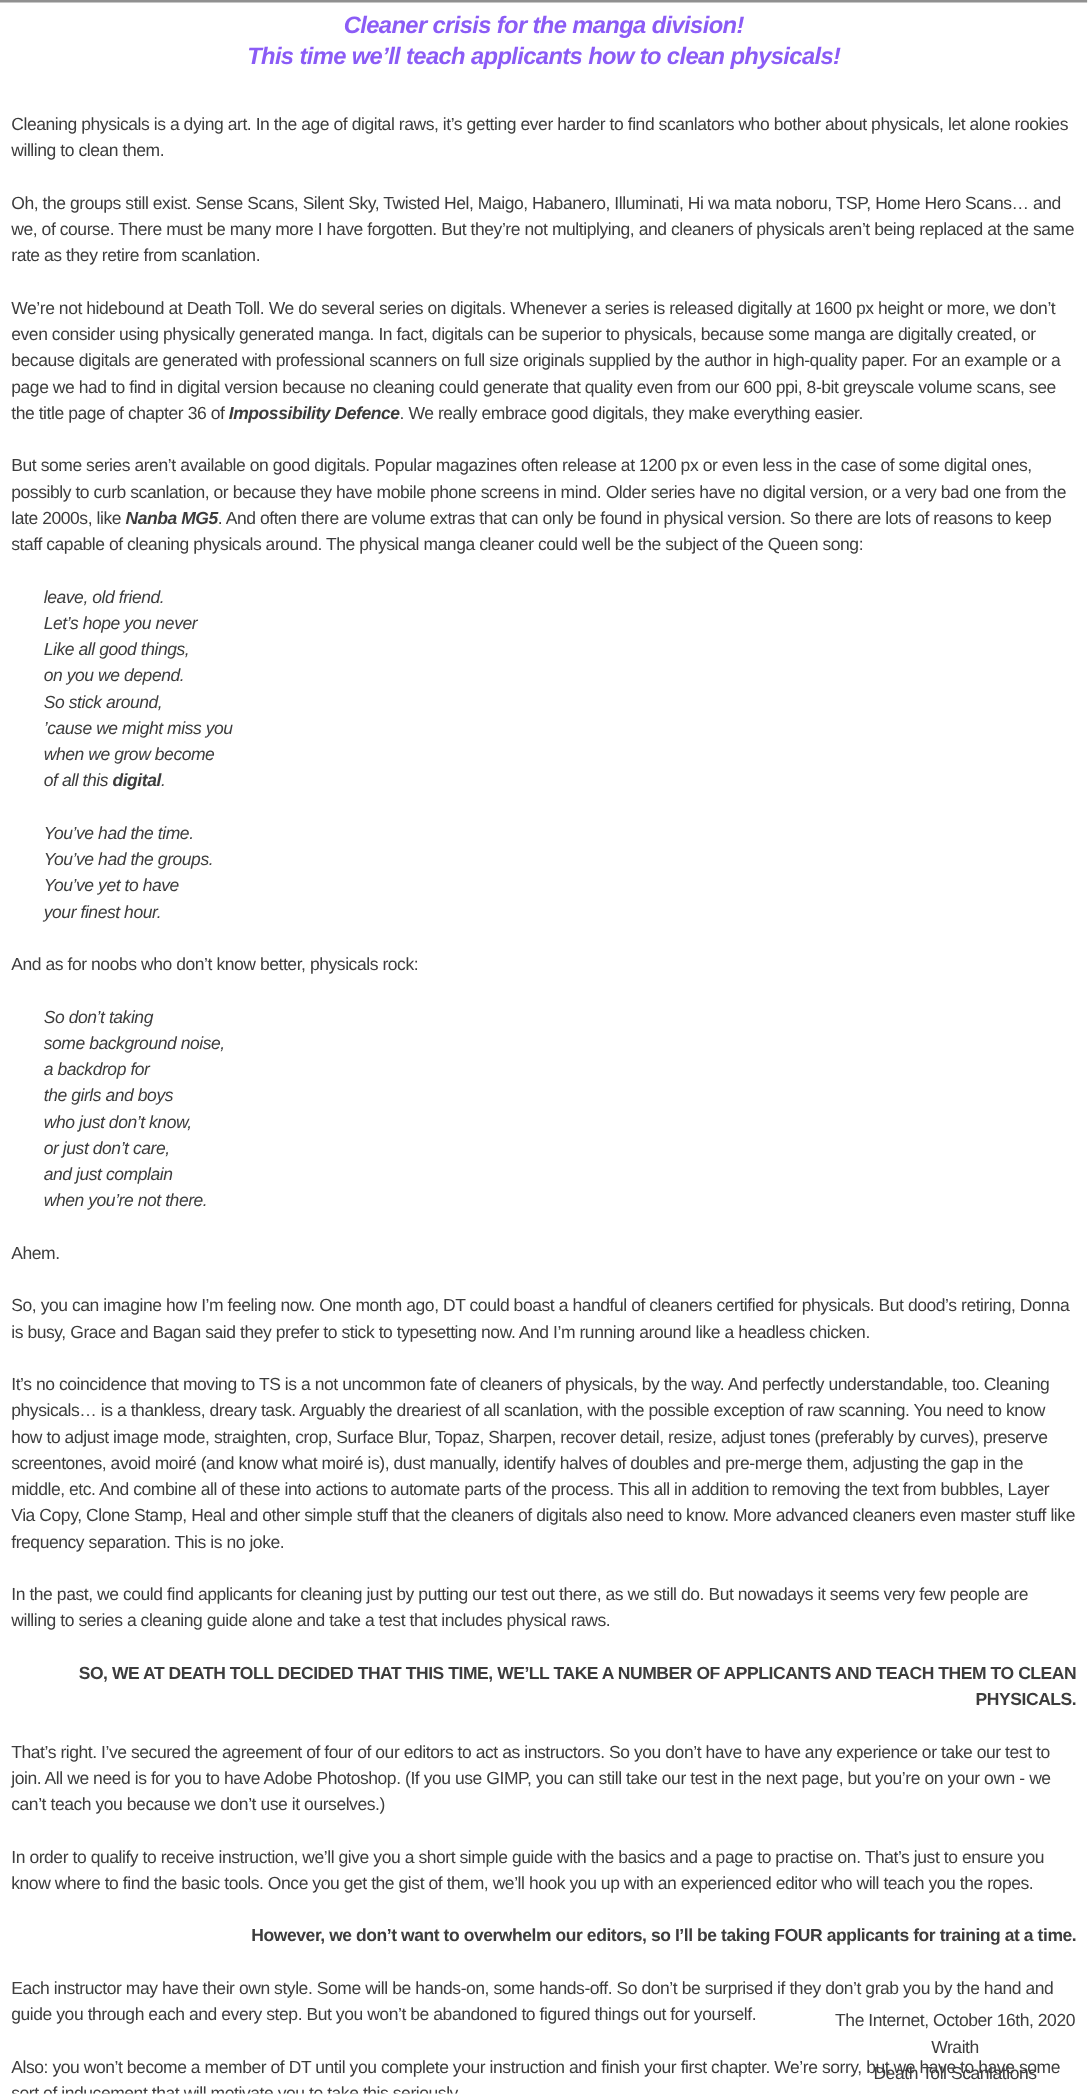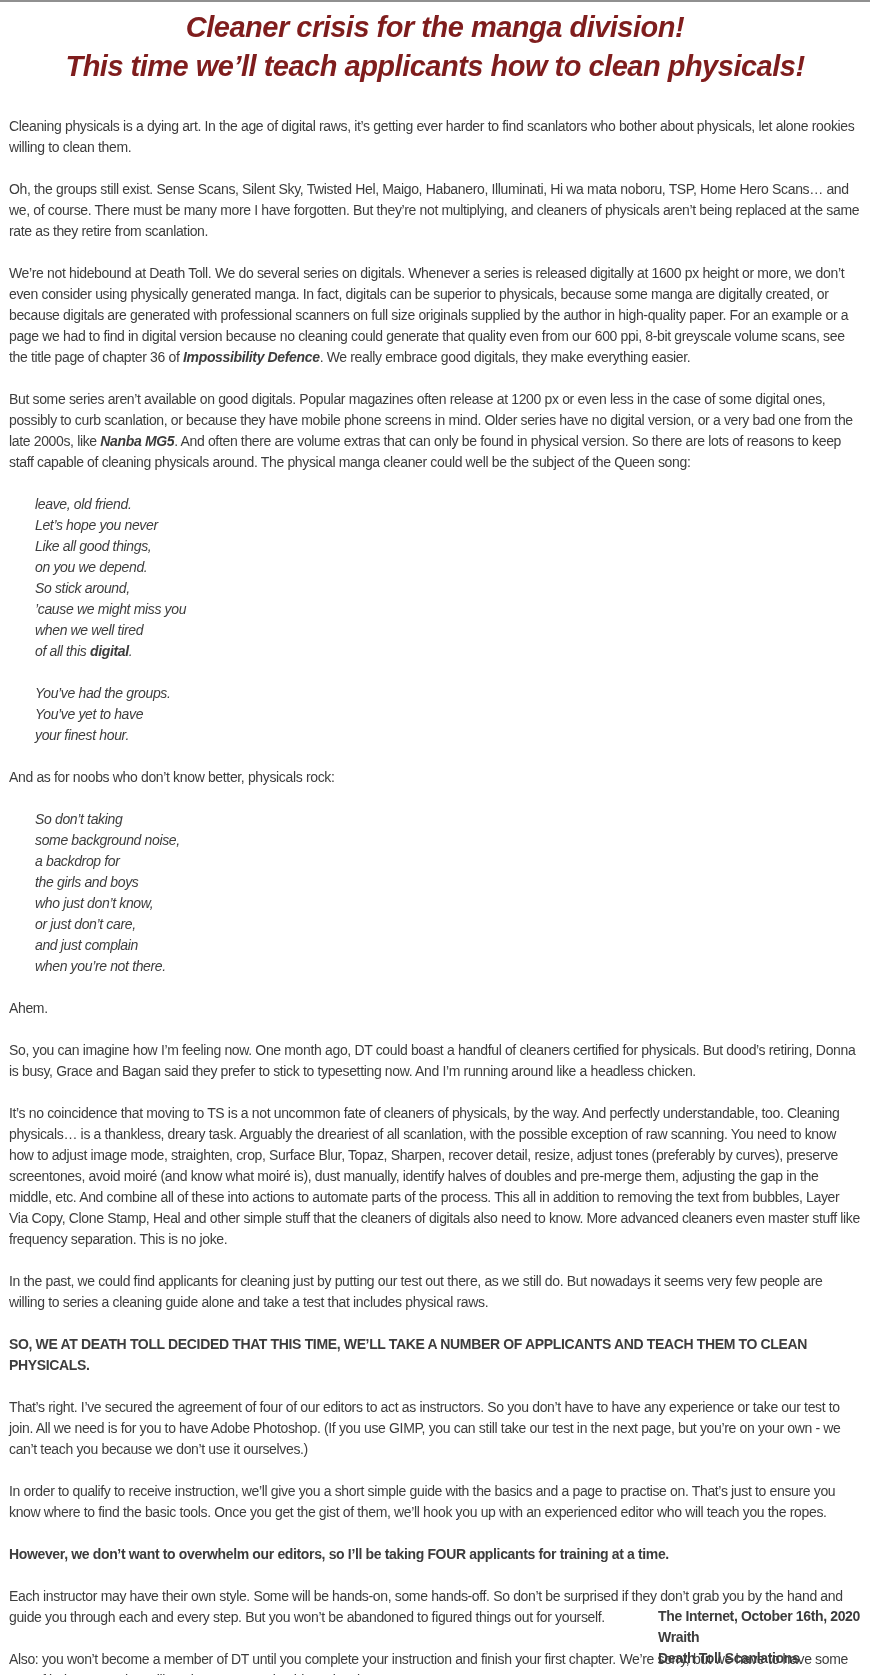--- a/index.html
+++ b/index.html
@@ -14,54 +14,53 @@
   .top-strip {
     height: 2px;
     background: #909090;
   }
   .title {
     margin: 6px 0 0 0;
     padding: 0 10px;
     text-align: center;
     font-weight: bold;
     font-style: italic;
-    font-size: 29px;
+    font-size: 19px;
     line-height: 1.34;
-    color: #7f1d1d;
+    color: #8b5cf6;
     letter-spacing: -0.5px;
   }
   .article {
     margin-top: 30px;
     padding: 0 9px;
     color: #3d3d3d;
     font-size: 14px;
     line-height: 21px;
     letter-spacing: -0.35px;
   }
   .para { margin: 0 0 21px 0; }
-  .para.bold { font-weight: bold; }
+  .para.bold { font-weight: bold; text-align: right; }
   .quote {
     font-style: italic;
     margin: 0 0 21px 0;
     padding-left: 26px;
   }
   .quote-line { line-height: 21px; }
   .quote-gap { height: 21px; }
   .seg-bi { font-weight: bold; font-style: italic; margin-top: 32px; }
   .seg-b { font-weight: bold; margin-top: 12px; }
   .signature {
     position: absolute;
     right: 10px;
     bottom: 6px;
-    text-align: left;
+    text-align: center;
     color: #3d3d3d;
     font-size: 14px;
     line-height: 21px;
     letter-spacing: -0.35px;
-    font-weight: bold;
   }
 </style>
 </head>
 <body>
 
 <div class="page">
   <div class="top-strip"></div>
 
   <h1 class="title">
     <span>Cleaner crisis for the manga division!</span><br>
@@ -73,23 +72,24 @@
       <p class="para"><span>Oh, the groups still exist. Sense Scans, Silent Sky, Twisted Hel, Maigo, Habanero, Illuminati, Hi wa mata noboru, TSP, Home Hero Scans… and we, of course. There must be many more I have forgotten. But they’re not multiplying, and cleaners of physicals aren’t being replaced at the same rate as they retire from scanlation.</span></p>
       <p class="para"><span>We’re not hidebound at Death Toll. We do several series on digitals. Whenever a series is released digitally at 1600 px height or more, we don’t even consider using physically generated manga. In fact, digitals can be superior to physicals, because some manga are digitally created, or because digitals are generated with professional scanners on full size originals supplied by the author in high-quality paper. For an example or a page we had to find in digital version because no cleaning could generate that quality even from our 600 ppi, 8-bit greyscale volume scans, see the title page of chapter 36 of </span><span class="seg-bi">Impossibility Defence</span><span>. We really embrace good digitals, they make everything easier.</span></p>
       <p class="para"><span>But some series aren’t available on good digitals. Popular magazines often release at 1200 px or even less in the case of some digital ones, possibly to curb scanlation, or because they have mobile phone screens in mind. Older series have no digital version, or a very bad one from the late 2000s, like </span><span class="seg-bi">Nanba MG5</span><span>. And often there are volume extras that can only be found in physical version. So there are lots of reasons to keep staff capable of cleaning physicals around. The physical manga cleaner could well be the subject of the Queen song:</span></p>
       <div class="quote">
         <div class="quote-line"><span>leave, old friend.</span></div>
         <div class="quote-line"><span>Let’s hope you never</span></div>
         <div class="quote-line"><span>Like all good things,</span></div>
         <div class="quote-line"><span>on you we depend.</span></div>
         <div class="quote-line"><span>So stick around,</span></div>
         <div class="quote-line"><span>’cause we might miss you</span></div>
-        <div class="quote-line"><span>when we well tired</span></div>
+        <div class="quote-line"><span>when we grow become</span></div>
         <div class="quote-line"><span>of all this </span><span class="seg-b">digital</span><span>.</span></div>
         <div class="quote-gap"></div>
+        <div class="quote-line"><span>You’ve had the time.</span></div>
         <div class="quote-line"><span>You’ve had the groups.</span></div>
         <div class="quote-line"><span>You’ve yet to have</span></div>
         <div class="quote-line"><span>your finest hour.</span></div>
       </div>
       <p class="para"><span>And as for noobs who don’t know better, physicals rock:</span></p>
       <div class="quote">
         <div class="quote-line"><span>So don’t taking</span></div>
         <div class="quote-line"><span>some background noise,</span></div>
         <div class="quote-line"><span>a backdrop for</span></div>
         <div class="quote-line"><span>the girls and boys</span></div>

